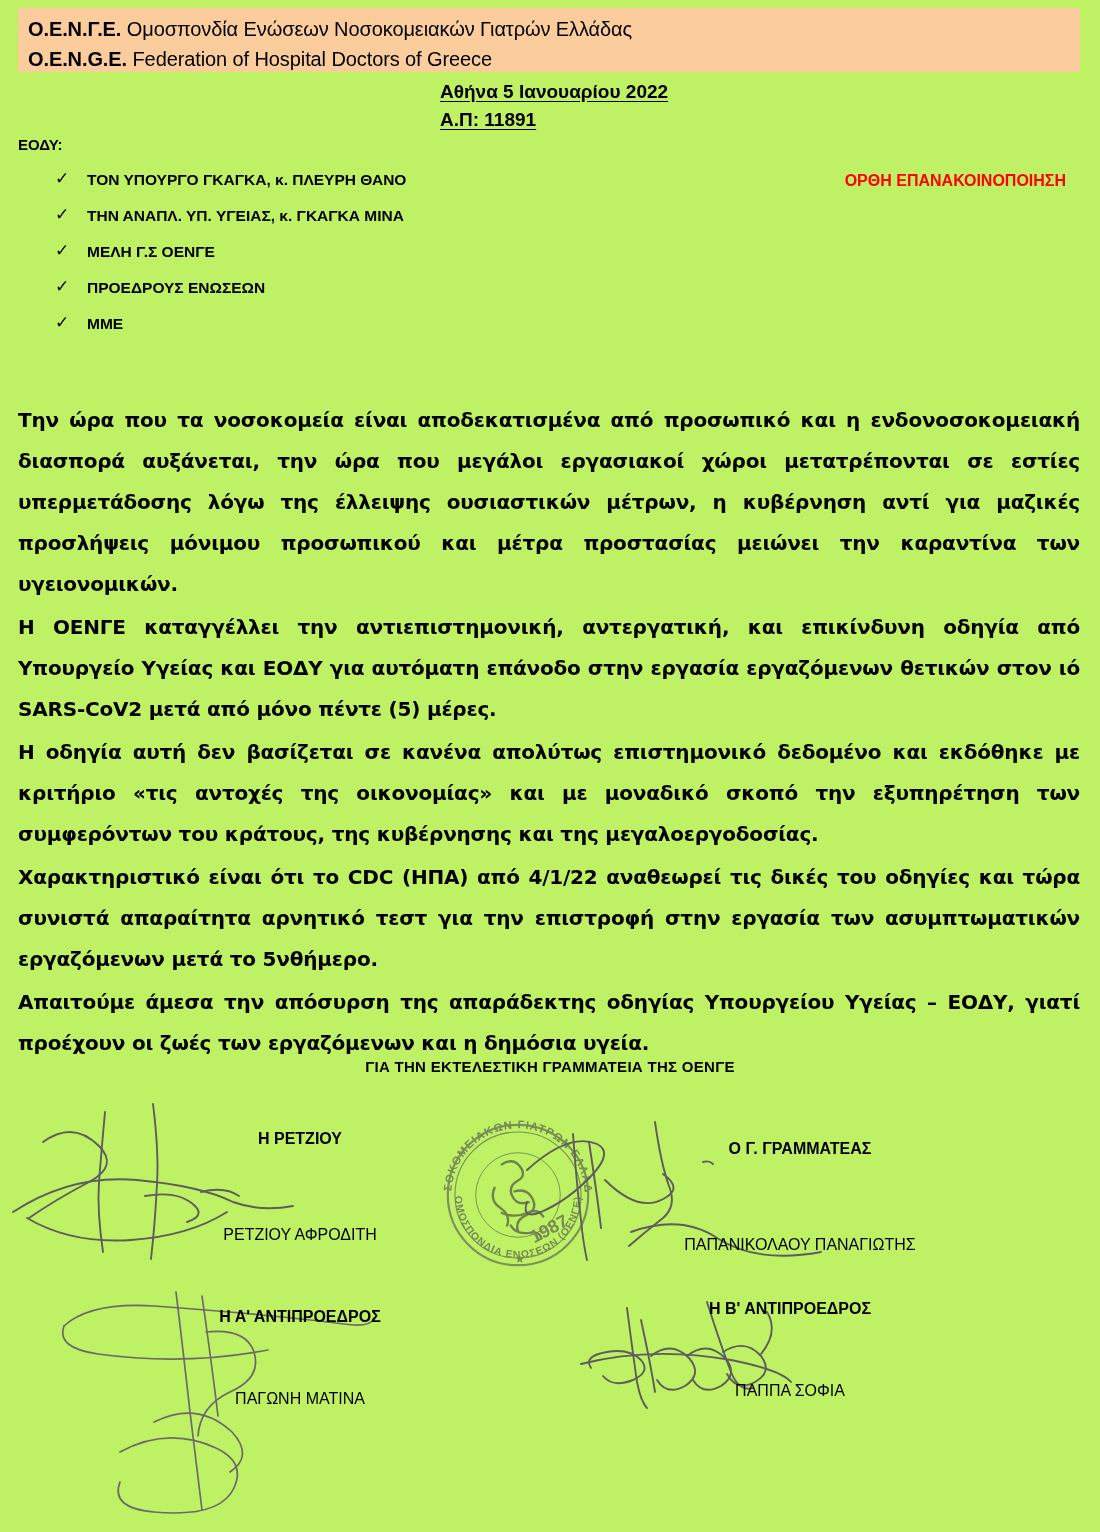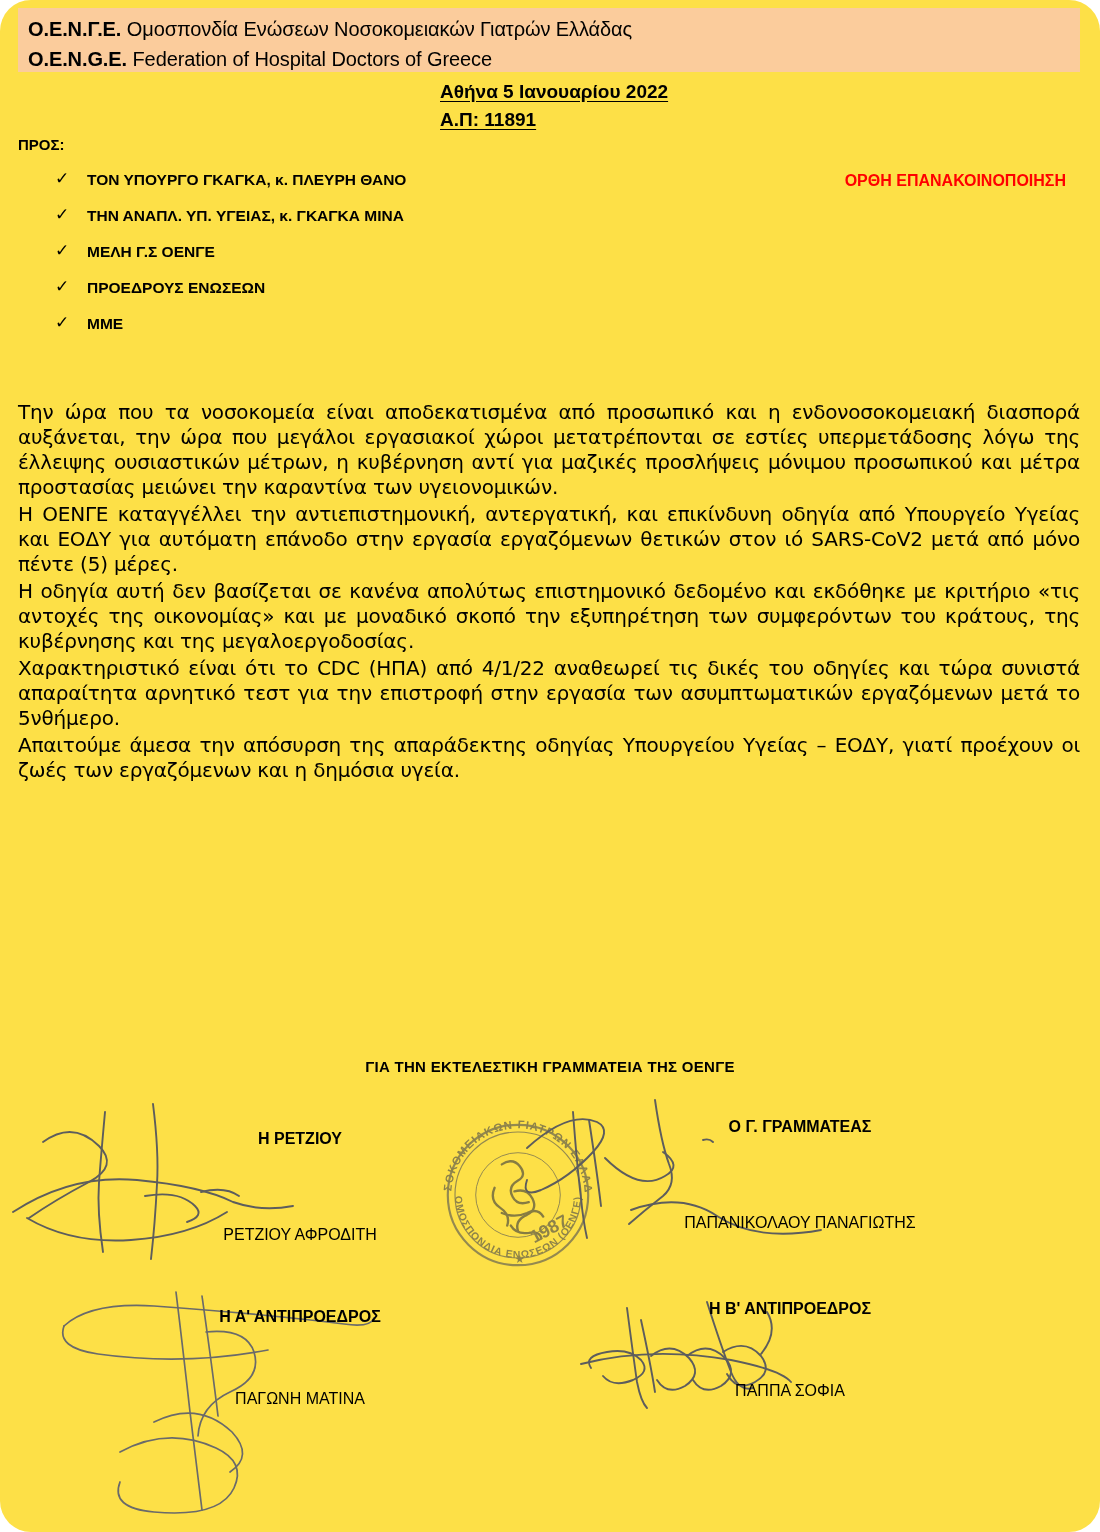--- a/index.html
+++ b/index.html
@@ -9,24 +9,23 @@
     background: #ffffff;
   }
   body {
     font-family: "Liberation Sans", sans-serif;
     color: #000000;
   }
   .page {
     position: relative;
     width: 1100px;
     height: 1532px;
-    background: #fde047;
+    background: #bef264;
     overflow: hidden;
     box-sizing: border-box;
-    border-radius: 31px;
   }
 
   
   .header-band {
     position: absolute;
     left: 18px;
     top: 8px;
     width: 1062px;
     height: 64px;
     background: #FBCC9C;
@@ -106,25 +105,25 @@
   
   .body-text {
     position: absolute;
     left: 18px;
     top: 400px;
     width: 1062px;
   }
   .body-text p {
     margin: 0 0 2px 0;
     font-size: 20px;
-    line-height: 25px;
+    line-height: 41px;
     text-align: justify;
     text-justify: inter-word;
     font-family: "DejaVu Sans", sans-serif;
-    font-weight: 400;
+    font-weight: 700;
     letter-spacing: -0.2px;
   }
 
   
   .sig-heading {
     position: absolute;
     left: 0;
     right: 0;
     top: 1058px;
     text-align: center;
@@ -167,21 +166,21 @@
     left: 428px;
     top: 1105px;
     width: 180px;
     height: 180px;
     opacity: 0.62;
     z-index: 1;
   }
 
   
   #cell-president  { left: 150px;  top: 40px;  width: 300px; }
-  #cell-gensec     { left: 630px;  top: 28px;  width: 340px; }
+  #cell-gensec     { left: 630px;  top: 50px;  width: 340px; }
   #cell-vice1      { left: 150px;  top: 218px; width: 300px; }
   #cell-vice2      { left: 630px;  top: 210px; width: 320px; }
 
   .gap-a { height: 78px; }
   .gap-b { height: 64px; }
 </style>
 </head>
 <body>
 
 <div class="page">
@@ -193,21 +192,21 @@
     <div class="header-line">
       <b>O.E.N.G.E.</b><span class="norm"> Federation of Hospital Doctors of Greece</span>
     </div>
   </div>
 
   <div class="date-block">
     <span class="date-line">Αθήνα 5 Ιανουαρίου 2022</span>
     <span class="date-line">Α.Π: 11891</span>
   </div>
 
-  <div class="pros-label">ΠΡΟΣ:</div>
+  <div class="pros-label">ΕΟΔΥ:</div>
 
   <ul class="recipients">
     <li>
       <span class="tick">✓</span>
       <span>ΤΟΝ ΥΠΟΥΡΓΟ ΓΚΑΓΚΑ, κ. ΠΛΕΥΡΗ ΘΑΝΟ</span>
     </li>
     <li>
       <span class="tick">✓</span>
       <span>ΤΗΝ ΑΝΑΠΛ. ΥΠ. ΥΓΕΙΑΣ, κ. ΓΚΑΓΚΑ ΜΙΝΑ</span>
     </li>

